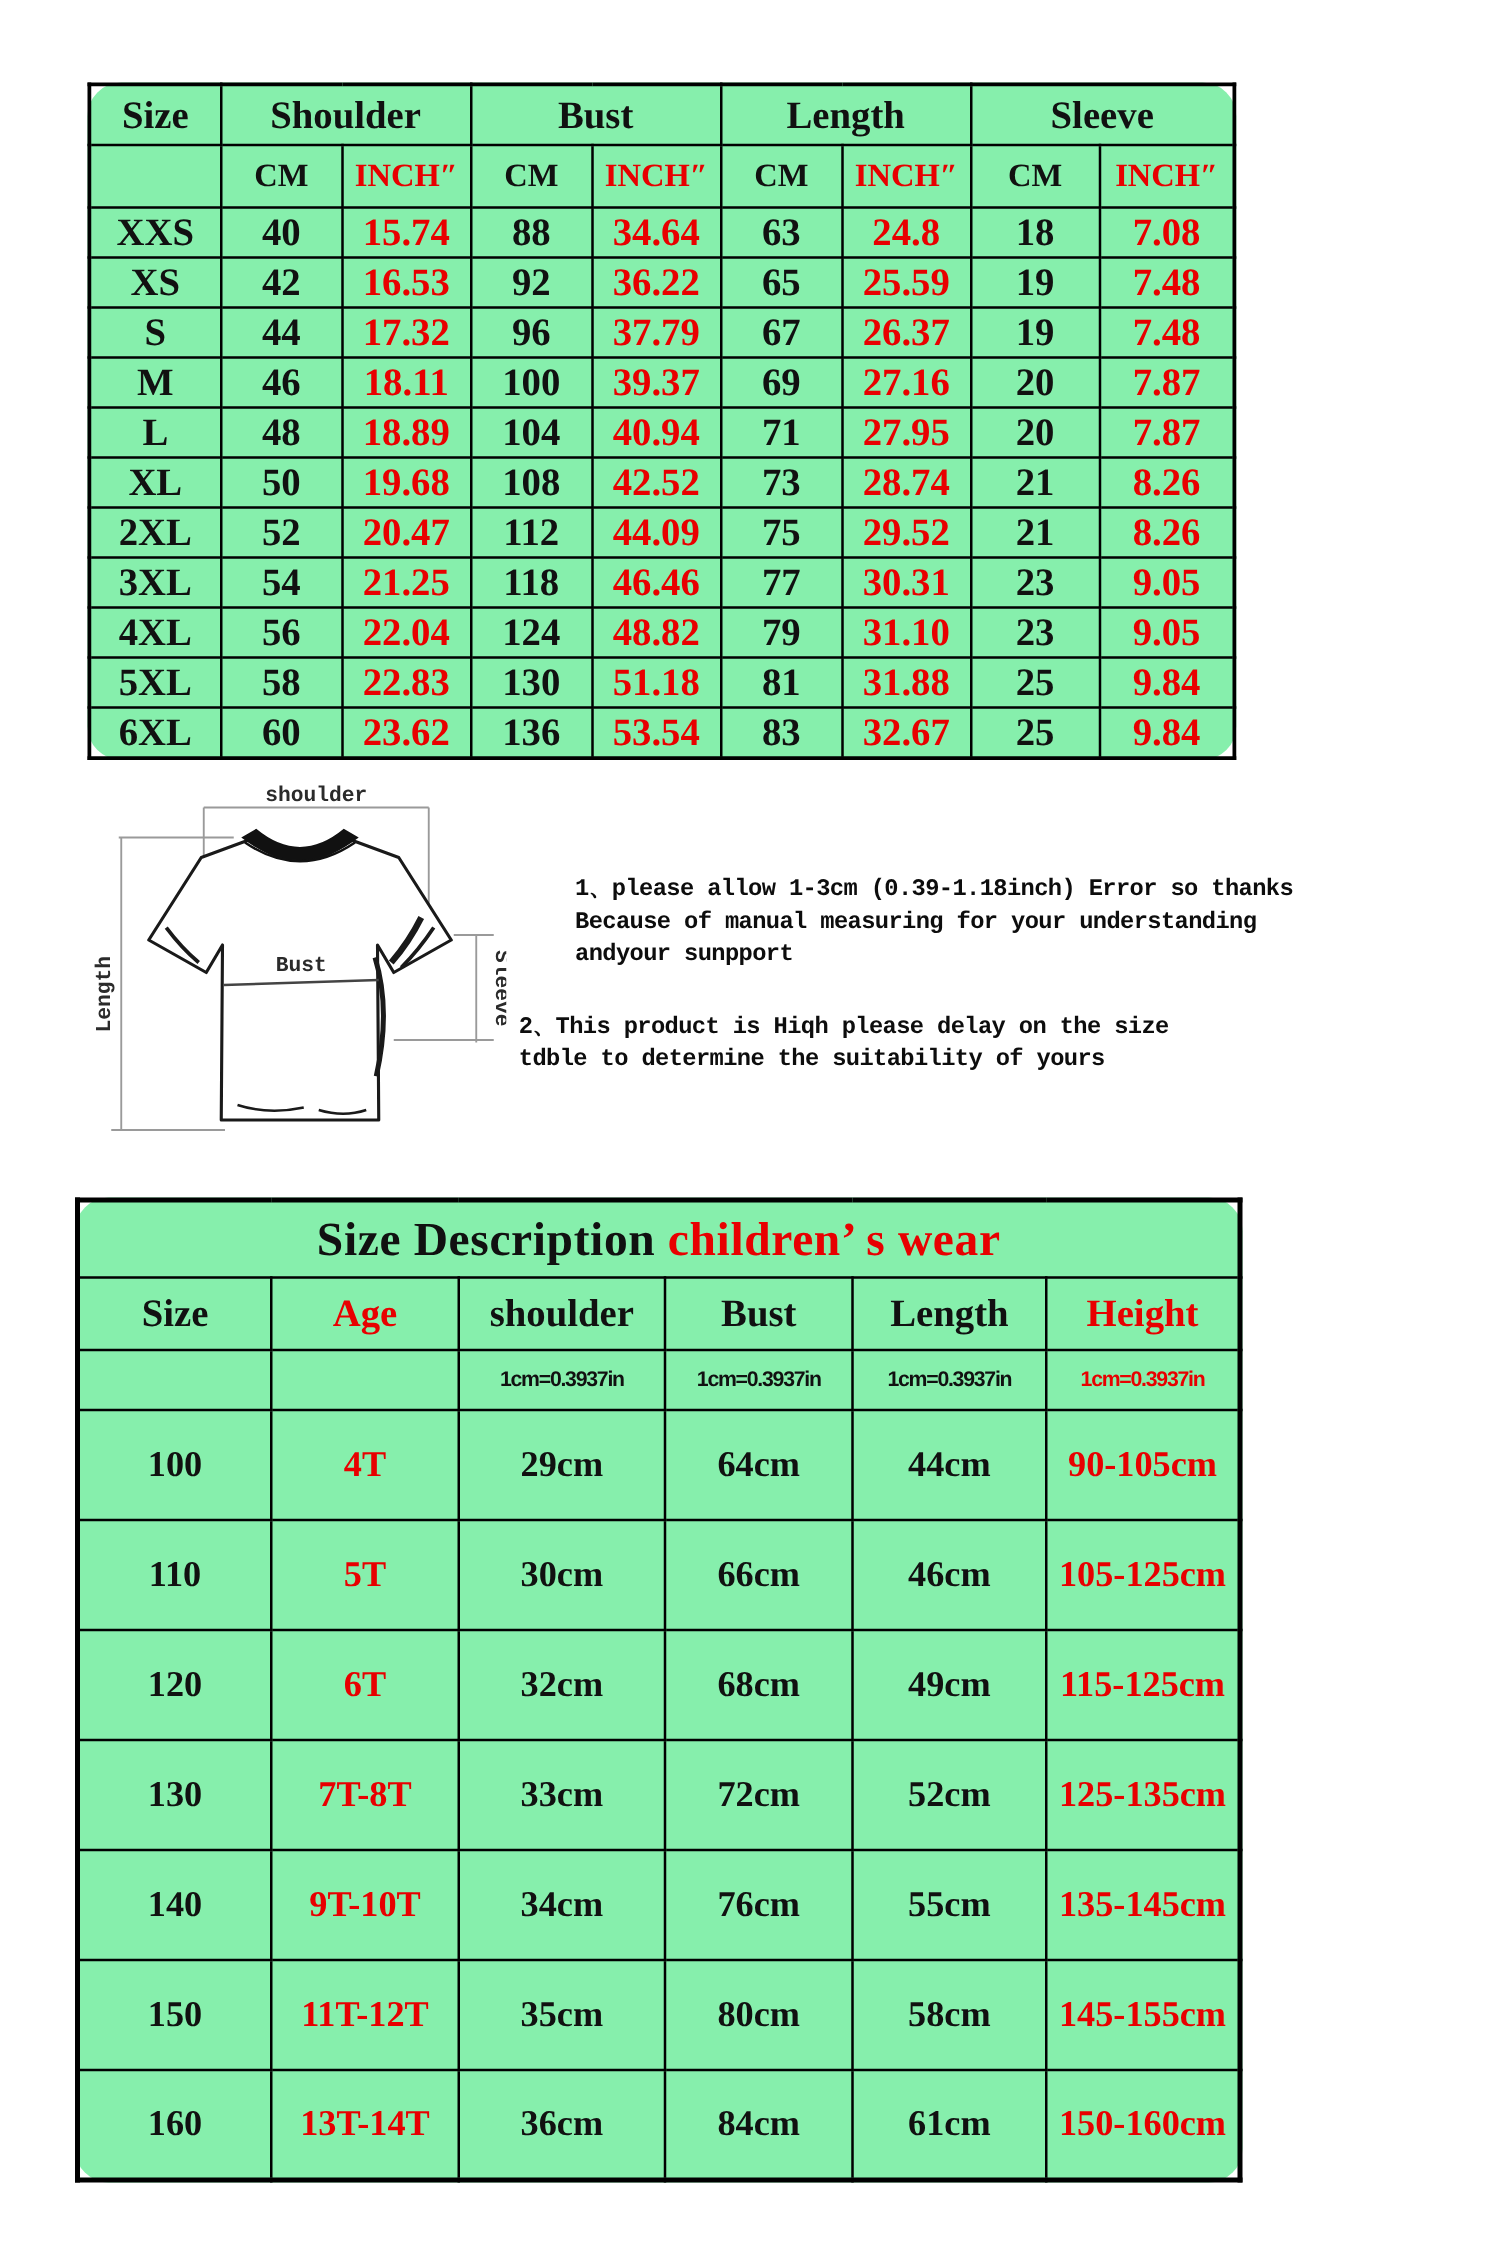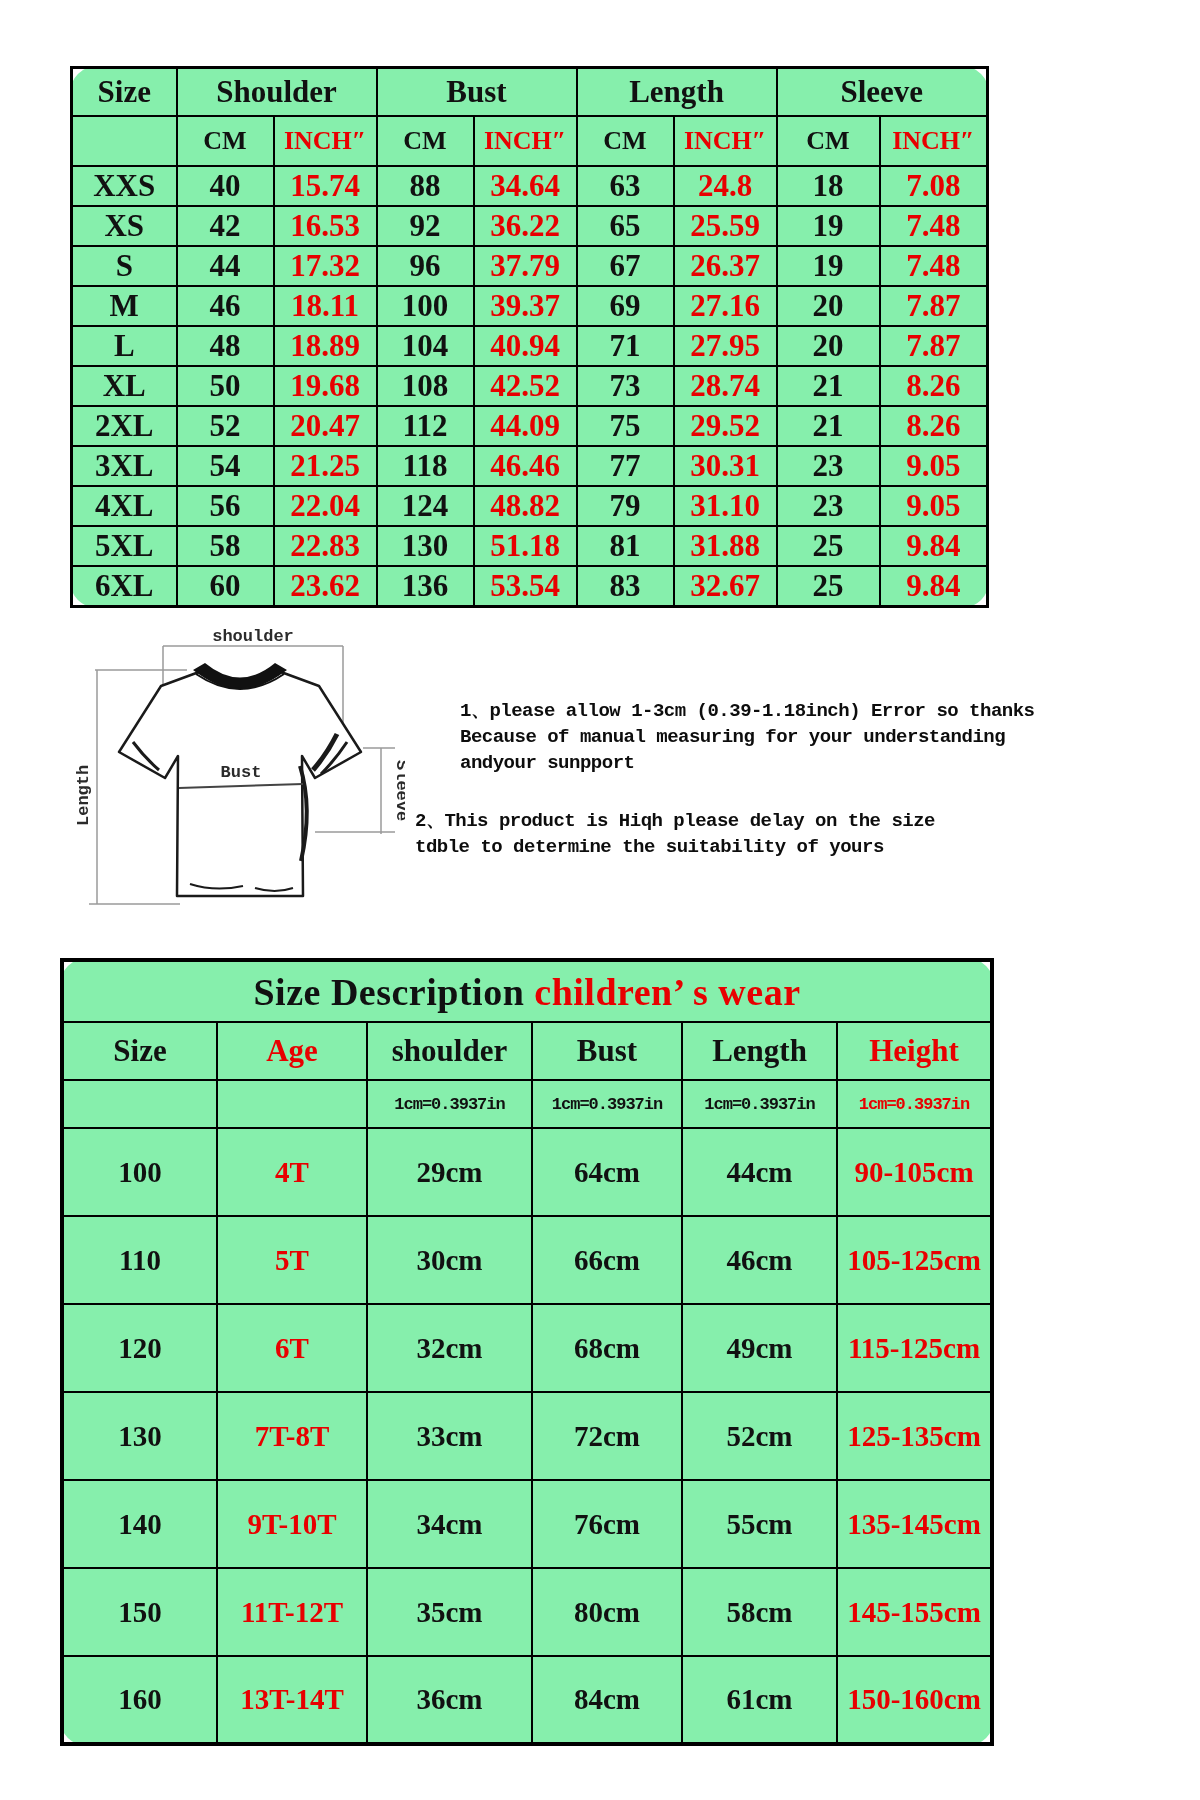--- a/index.html
+++ b/index.html
@@ -57,21 +57,21 @@
   #kids-table th,#kids-table td{
     border:2px solid #000;
     text-align:center;vertical-align:middle;
     font-weight:bold;color:#111;
   }
   #kids-table tr.title-row{height:62px;}
   #kids-table tr.title-row th{font-size:38px;letter-spacing:0.5px;}
   #kids-table tr.head-row{height:58px;font-size:31px;}
   #kids-table tr.conv-row{height:48px;}
   #kids-table tr.conv-row td{
-    font-family:Liberation Mono, monospace;
+    font-family:Liberation Sans, sans-serif;
     font-size:17px;letter-spacing:-1px;
   }
   #kids-table tbody tr{height:88px;font-size:29px;}
   .title-red{color:#e80000;}
 </style>
 </head>
 <body>
 
 <table id="adult-table" class="abs">
   <colgroup>

